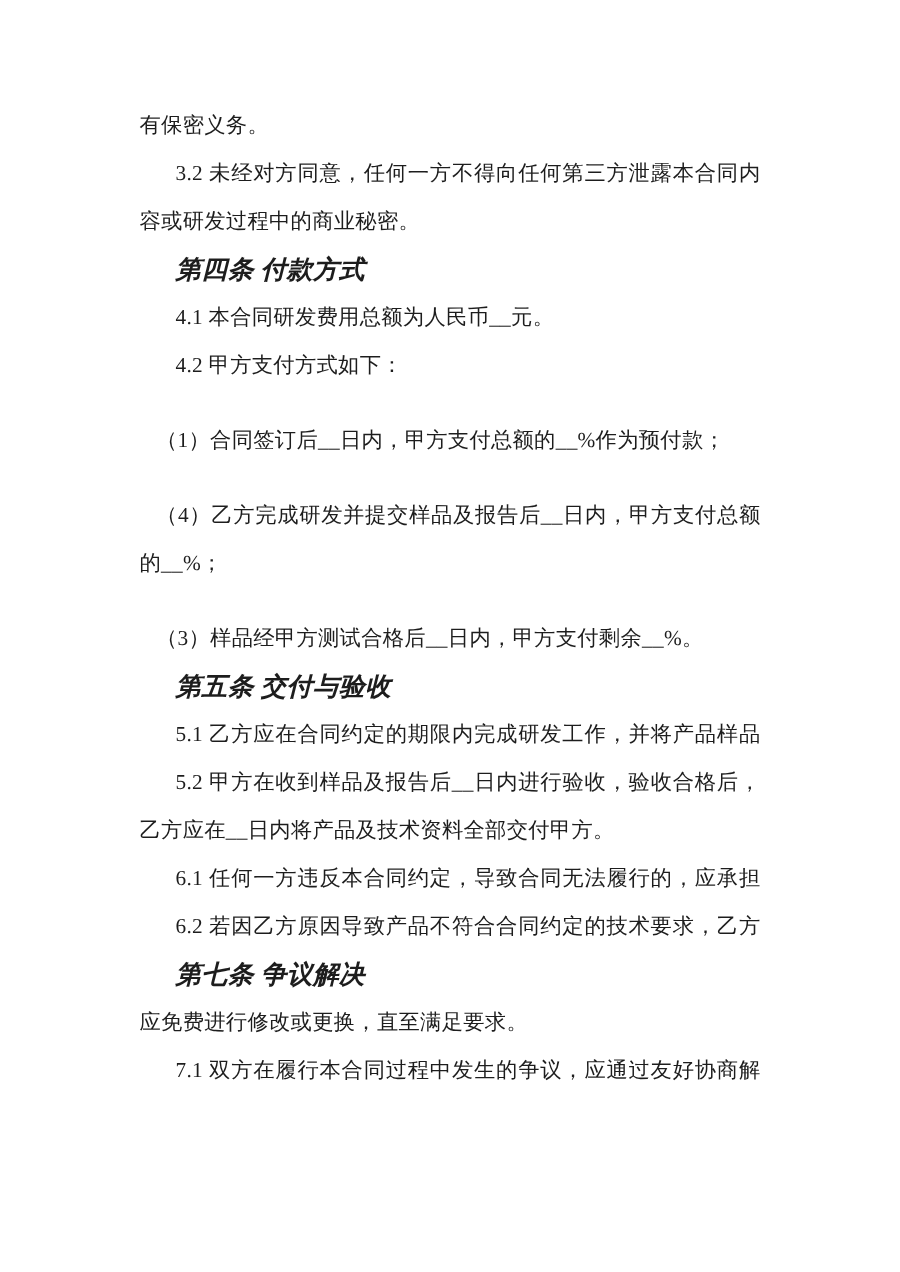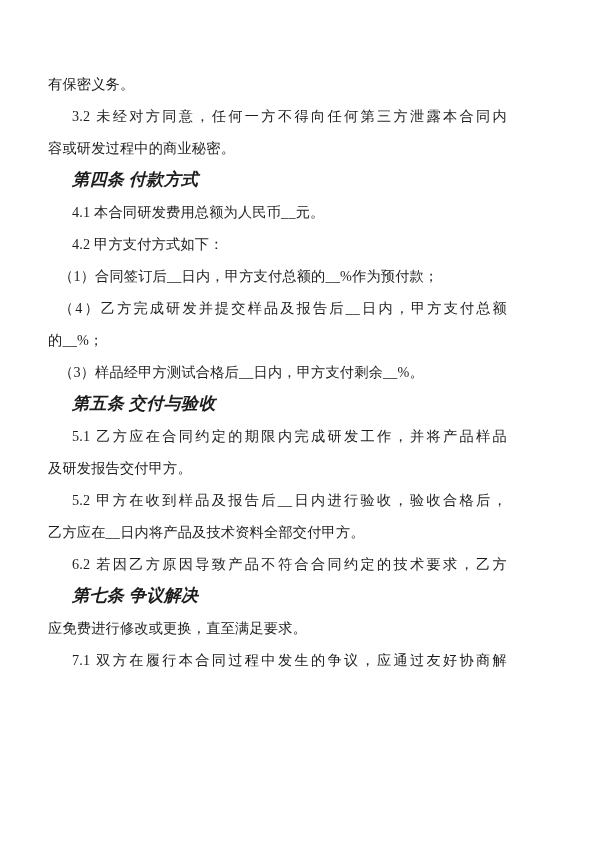--- a/index.html
+++ b/index.html
@@ -5,36 +5,36 @@
   html, body {
     margin: 0;
     padding: 0;
     background: #ffffff;
   }
   .page {
     position: relative;
     width: 600px;
     height: 740px;
     box-sizing: border-box;
-    padding: 68px 93px 0 48px;
+    padding: 68px 93px 0 93px;
     background: #ffffff;
     overflow: hidden;
     font-family: "Liberation Serif", "DejaVu Serif", serif;
     font-size: 14.2px;
     line-height: 32px;
     color: #1d1d1d;
     letter-spacing: 0.2px;
   }
   .ln {
     width: 100%;
   }
   
   .t-indent { text-indent: 24px; }
   
-  .t-item { text-indent: 11px; }
+  .t-item { text-indent: 11px; margin-top: 18px; }
   
   .t-head {
     text-indent: 24px;
     font-weight: 700;
     font-size: 17px;
     letter-spacing: 0.4px;
     font-style: italic;
   }
   
   .t-fill {
@@ -52,20 +52,20 @@
   <div class="ln">容或研发过程中的商业秘密。</div>
   <div class="ln t-head">第四条 付款方式</div>
   <div class="ln t-indent">4.1 本合同研发费用总额为人民币__元。</div>
   <div class="ln t-indent">4.2 甲方支付方式如下：</div>
   <div class="ln t-item">（1）合同签订后__日内，甲方支付总额的__%作为预付款；</div>
   <div class="ln t-item t-fill">（4）乙方完成研发并提交样品及报告后__日内，甲方支付总额</div>
   <div class="ln">的__%；</div>
   <div class="ln t-item">（3）样品经甲方测试合格后__日内，甲方支付剩余__%。</div>
   <div class="ln t-head">第五条 交付与验收</div>
   <div class="ln t-indent t-fill">5.1 乙方应在合同约定的期限内完成研发工作，并将产品样品</div>
-  <div class="ln">及研发报告交付甲方。</div>
   <div class="ln t-indent t-fill">5.2 甲方在收到样品及报告后__日内进行验收，验收合格后，</div>
   <div class="ln">乙方应在__日内将产品及技术资料全部交付甲方。</div>
+  <div class="ln t-indent t-fill">6.1 任何一方违反本合同约定，导致合同无法履行的，应承担</div>
   <div class="ln t-indent t-fill">6.2 若因乙方原因导致产品不符合合同约定的技术要求，乙方</div>
   <div class="ln t-head">第七条 争议解决</div>
   <div class="ln">应免费进行修改或更换，直至满足要求。</div>
   <div class="ln t-indent t-fill">7.1 双方在履行本合同过程中发生的争议，应通过友好协商解</div>
 </div>
 
 </body></html>

